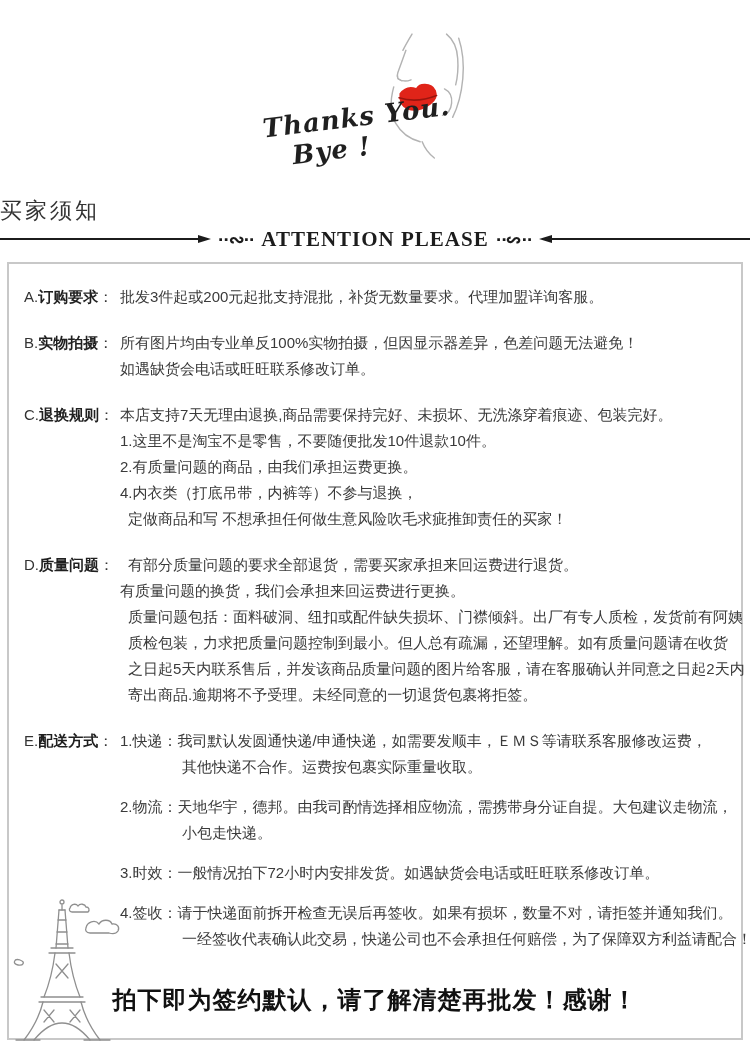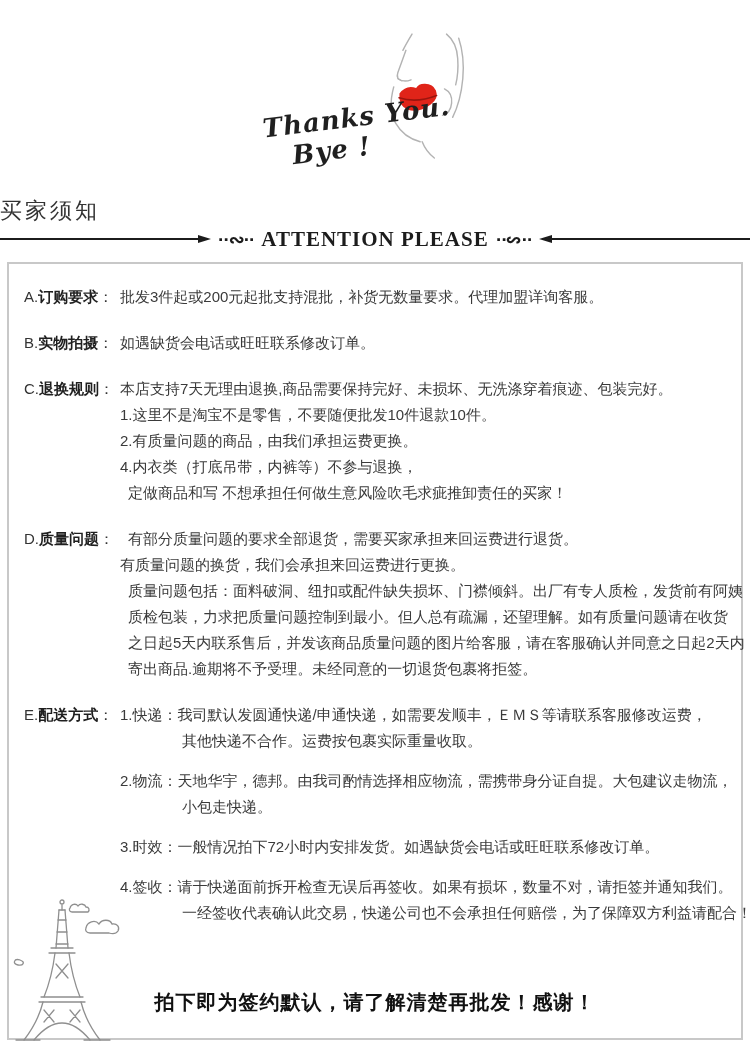--- a/index.html
+++ b/index.html
@@ -41,21 +41,21 @@
   .section{display:flex;margin-bottom:20px;font-size:15px;line-height:26px}
   .sec-label{width:96px;flex:none;white-space:nowrap;color:#333}
   .sec-label .ttl{font-weight:bold;color:#1f1f1f}
   .sec-content{flex:1;min-width:0}
   .group{margin-bottom:14px}
   .group:last-child{margin-bottom:0}
   .line-txt{white-space:nowrap}
   .ind1{padding-left:8px}
   .ind2{padding-left:62px}
   .footer-line{position:absolute;left:0;right:0;bottom:22px;text-align:center;
-    font-weight:bold;font-size:20px;color:#111;letter-spacing:1px}
+    font-weight:bold;font-size:24px;color:#111;letter-spacing:1px}
   
   .eiffel{position:absolute;left:10px;top:898px;width:132px;height:148px}
   svg .sk{stroke:var(--sketch);stroke-width:1.4;fill:none;stroke-linecap:round}
   svg .tw{stroke:var(--tower);stroke-width:1.3;fill:none;stroke-linecap:round}
 </style>
 </head>
 <body>
 
 <div class="page">
 
@@ -103,20 +103,21 @@
           <div class="sec-content">
             <div class="group">
               <div class="line-txt ind0">批发3件起或200元起批支持混批，补货无数量要求。代理加盟详询客服。</div>
             </div>
           </div>
         </div>
         <div class="section">
           <div class="sec-label"><span>B.</span><span class="ttl">实物拍摄</span><span>：</span></div>
           <div class="sec-content">
             <div class="group">
+              <div class="line-txt ind0">所有图片均由专业单反100%实物拍摄，但因显示器差异，色差问题无法避免！</div>
               <div class="line-txt ind0">如遇缺货会电话或旺旺联系修改订单。</div>
             </div>
           </div>
         </div>
         <div class="section">
           <div class="sec-label"><span>C.</span><span class="ttl">退换规则</span><span>：</span></div>
           <div class="sec-content">
             <div class="group">
               <div class="line-txt ind0">本店支持7天无理由退换,商品需要保持完好、未损坏、无洗涤穿着痕迹、包装完好。</div>
               <div class="line-txt ind0">1.这里不是淘宝不是零售，不要随便批发10件退款10件。</div>

